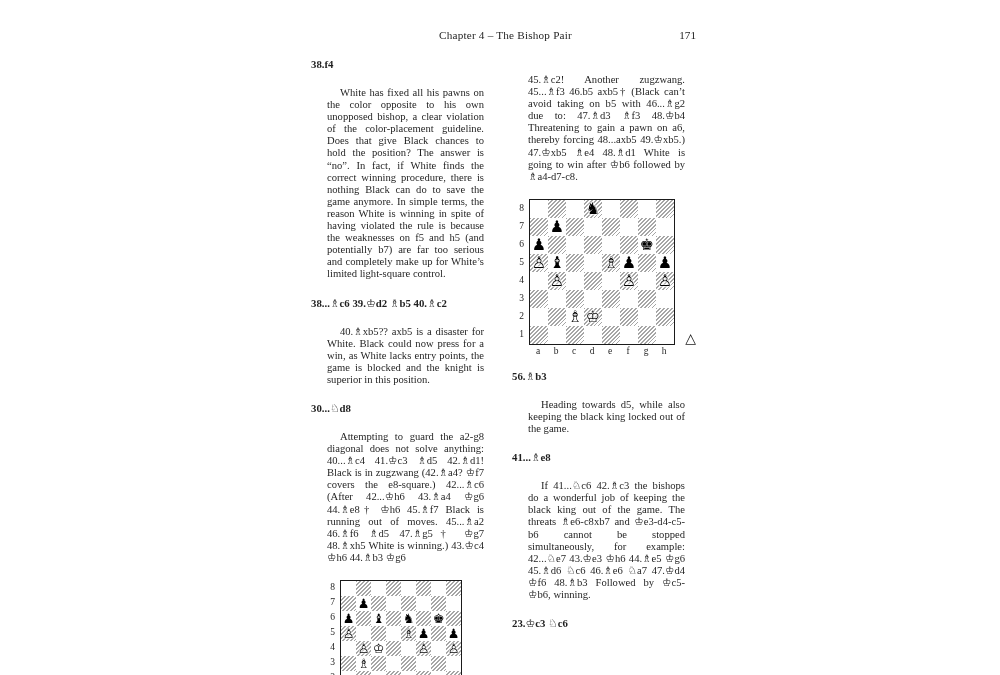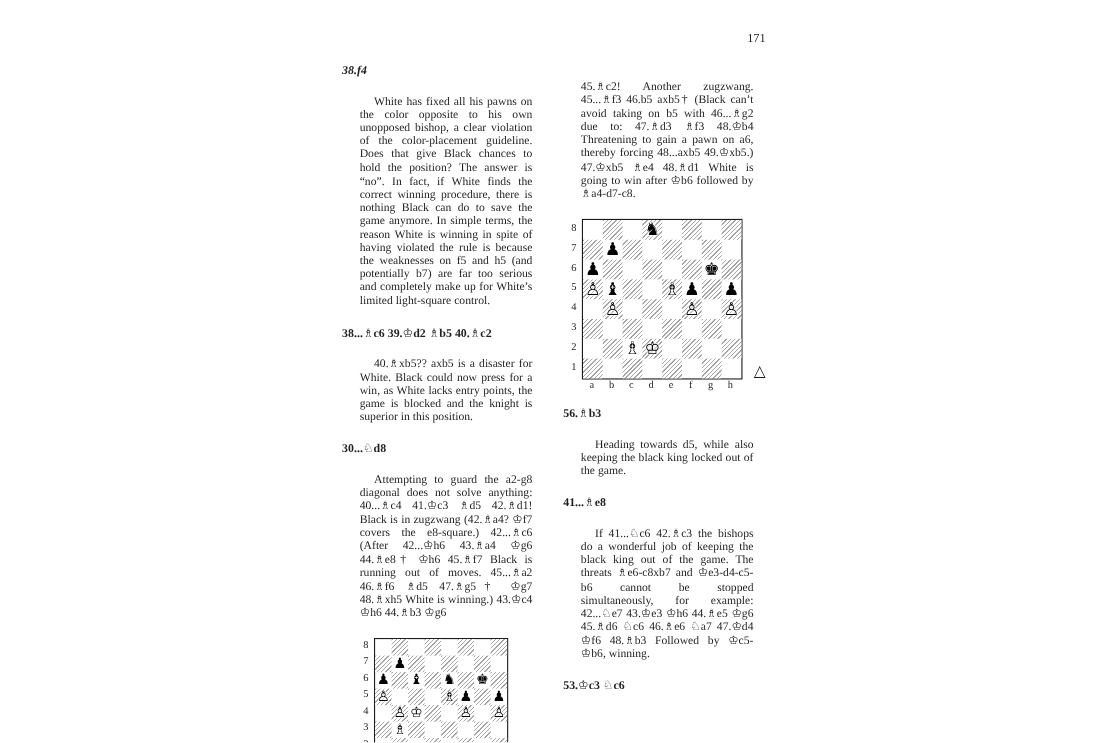--- a/index.html
+++ b/index.html
@@ -11,21 +11,21 @@
   }
   .pagehead { position:absolute; left:311px; top:29px; width:389px; height:16px; font-size:11.2px; }
   .chapter  { display:block; text-align:center; letter-spacing:0.2px; }
   .pageno   { position:absolute; right:4px; top:0;margin-left:15px; }
 
   .col { position:absolute; top:58px; width:189px; font-size:10.6px; line-height:12.1px; text-align:justify; }
   .colL { left:311px; }
   .colR { left:512px; }
 
   h3.move { font-size:10.8px; line-height:13px; margin:12px 0 2px 0; font-weight:bold; text-align:left; }
-  .col h3.move:first-child { margin-top:0;font-style:italic; }
+  .col h3.move:first-child { margin-top:0; }
   p.body { margin:16px; text-indent:13px; }
   p.body.noindent { text-indent:0; }
 
   
   .diagram { position:relative; width:-moz-fit-content; width:fit-content; padding-right:22px; }
   .d1 { --sq:15px; margin:13px auto 0 auto; }
   .d2 { --sq:18px; margin:15px auto 4px auto; }
   .board-row { display:flex; }
   .ranks { display:flex; flex-direction:column; width:13px; }
   .ranks div { height:var(--sq); line-height:var(--sq); font-size:9.5px; text-align:right; padding-right:5px; }
@@ -48,20 +48,21 @@
     position:absolute; right:1px; bottom:13px;
     font-family:"DejaVu Sans",sans-serif; font-size:14px; line-height:14px; color:#1a1a1a;
   }
 </style>
 </head>
 <body>
 
 <div class="page">
 
   <div class="pagehead">
+    <span class="chapter">Chapter 4 – The Bishop Pair</span>
     <span class="pageno">171</span>
   </div>
 
   <div class="col colL">
     <h3 class="move">38.f4</h3>
     <p class="body">White has fixed all his pawns on the color opposite to his own unopposed bishop, a clear violation of the color-placement guideline. Does that give Black chances to hold the position? The answer is “no”. In fact, if White finds the correct winning procedure, there is nothing Black can do to save the game anymore. In simple terms, the reason White is winning in spite of having violated the rule is because the weaknesses on f5 and h5 (and potentially b7) are far too serious and completely make up for White’s limited light-square control.</p>
 
     <h3 class="move">38...♗c6 39.♔d2 ♗b5 40.♗c2</h3>
     <p class="body">40.♗xb5?? axb5 is a disaster for White. Black could now press for a win, as White lacks entry points, the game is blocked and the knight is superior in this position.</p>
 
@@ -311,16 +312,16 @@
         </div>
       <span class="tomove">△</span>
     </div>
 
     <h3 class="move">56.♗b3</h3>
     <p class="body">Heading towards d5, while also keeping the black king locked out of the game.</p>
 
     <h3 class="move">41...♗e8</h3>
     <p class="body">If 41...♘c6 42.♗c3 the bishops do a wonderful job of keeping the black king out of the game. The threats ♗e6-c8xb7 and ♔e3-d4-c5-b6 cannot be stopped simultaneously, for example: 42...♘e7 43.♔e3 ♔h6 44.♗e5 ♔g6 45.♗d6 ♘c6 46.♗e6 ♘a7 47.♔d4 ♔f6 48.♗b3 Followed by ♔c5-♔b6, winning.</p>
 
-    <h3 class="move">53.♔c3 ♘c6</h3>
+    <h3 class="move">23.♔c3 ♘c6</h3>
   </div>
 
 </div>
 
 </body></html>

